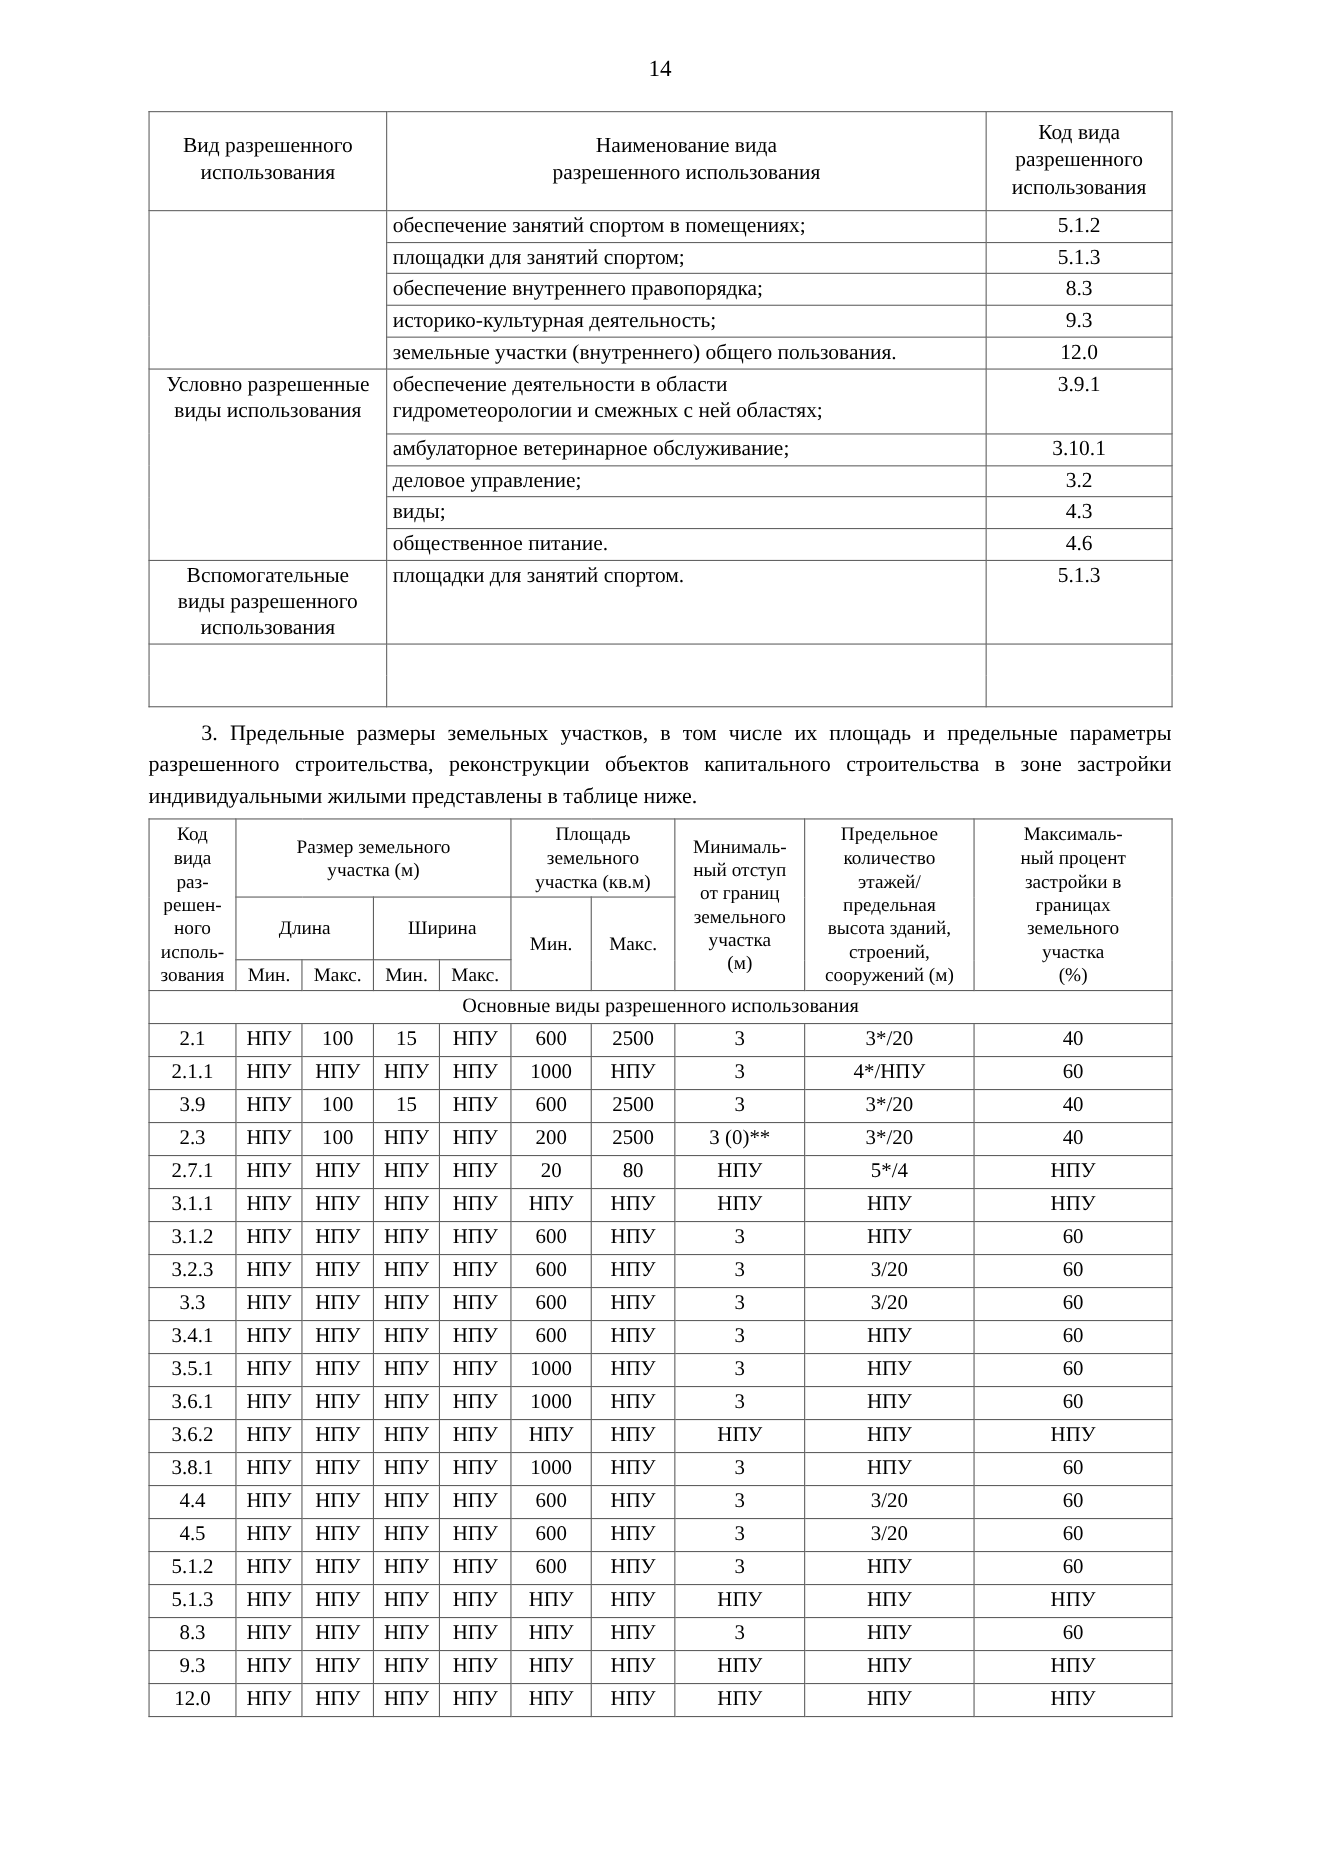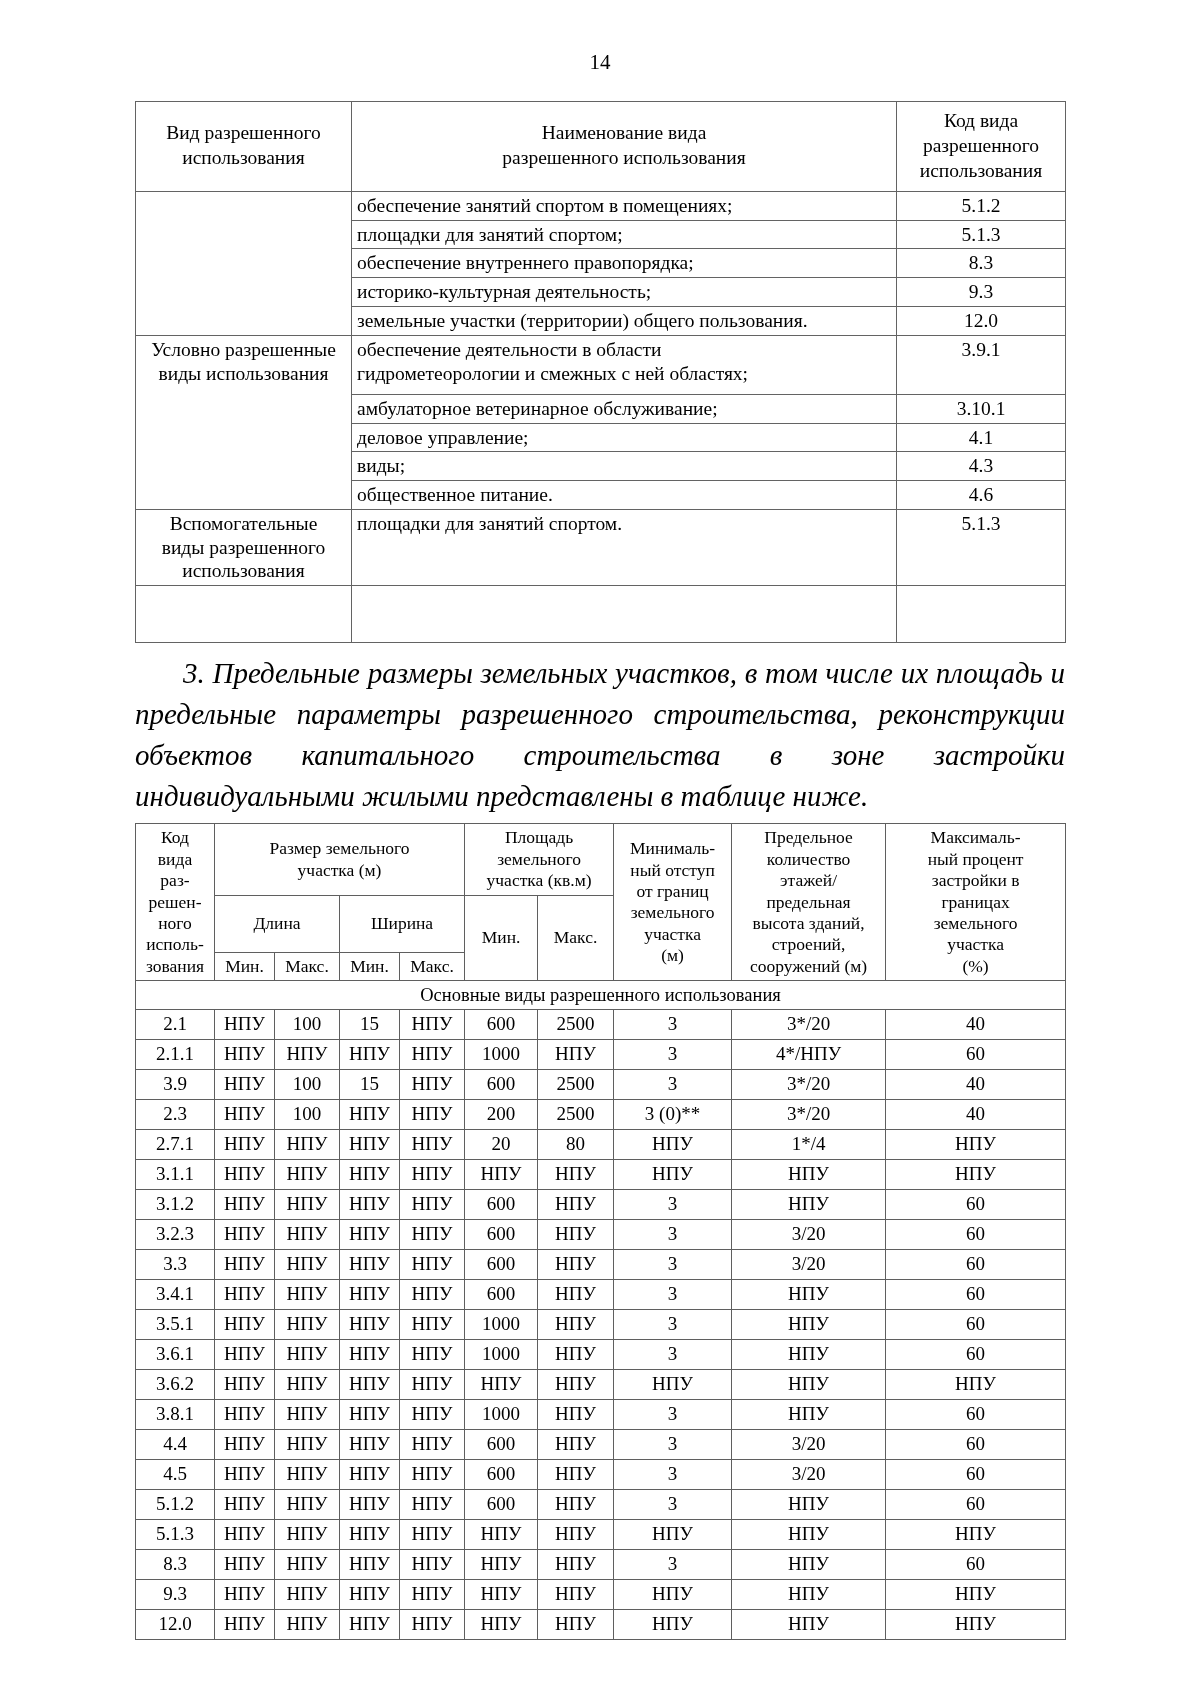--- a/index.html
+++ b/index.html
@@ -60,28 +60,27 @@
   .t1 .c-kind { width: 216px; }
   .t1 .c-name { width: 545px; }
   .t1 .c-code { width: 169px; text-align: center; }
   .t1 td.code { text-align: center; vertical-align: top; }
   .t1 td.kind { vertical-align: top; text-align: center; }
   .t1 td.blank { border-right: 1.4px solid #636363; }
   .t1 tr.r-tall td { height: 54px; }
 
   
   .para {
-    font-size: 29px;
+    font-size: 20px;
     line-height: 1.42;
     text-align: justify;
     text-indent: 48px;
     margin: 10px 0 6px 0;
     width: 930px;
     hyphens: none;
-    font-style: italic;
   }
   .para .lastline { text-align: left; }
 
   
   table.t2 {
     border-collapse: collapse;
     width: 930px;
     table-layout: fixed;
     font-family: Liberation Serif, serif;
   }
@@ -152,35 +151,35 @@
           </tr>
           <tr>
             <td>обеспечение внутреннего правопорядка;</td>
             <td class="code">8.3</td>
           </tr>
           <tr>
             <td>историко-культурная деятельность;</td>
             <td class="code">9.3</td>
           </tr>
           <tr>
-            <td>земельные участки (территории) общего пользования.</td>
+            <td>земельные участки (внутреннего) общего пользования.</td>
             <td class="code">12.0</td>
           </tr>
           <tr class="r-tall">
             <td class="kind" rowspan="5">Условно разрешенные<br>виды использования</td>
             <td>обеспечение деятельности в области<br>гидрометеорологии и смежных с ней областях;</td>
             <td class="code">3.9.1</td>
           </tr>
           <tr>
             <td>амбулаторное ветеринарное обслуживание;</td>
             <td class="code">3.10.1</td>
           </tr>
           <tr>
             <td>деловое управление;</td>
-            <td class="code">4.1</td>
+            <td class="code">3.2</td>
           </tr>
           <tr>
             <td>виды;</td>
             <td class="code">4.3</td>
           </tr>
           <tr>
             <td>общественное питание.</td>
             <td class="code">4.6</td>
           </tr>
           <tr>
@@ -295,21 +294,21 @@
           </tr>
           <tr>
             <td class="datacell">2.7.1</td>
             <td class="datacell">НПУ</td>
             <td class="datacell">НПУ</td>
             <td class="datacell">НПУ</td>
             <td class="datacell">НПУ</td>
             <td class="datacell">20</td>
             <td class="datacell">80</td>
             <td class="datacell">НПУ</td>
-            <td class="datacell">1*/4</td>
+            <td class="datacell">5*/4</td>
             <td class="datacell">НПУ</td>
           </tr>
           <tr>
             <td class="datacell">3.1.1</td>
             <td class="datacell">НПУ</td>
             <td class="datacell">НПУ</td>
             <td class="datacell">НПУ</td>
             <td class="datacell">НПУ</td>
             <td class="datacell">НПУ</td>
             <td class="datacell">НПУ</td>

